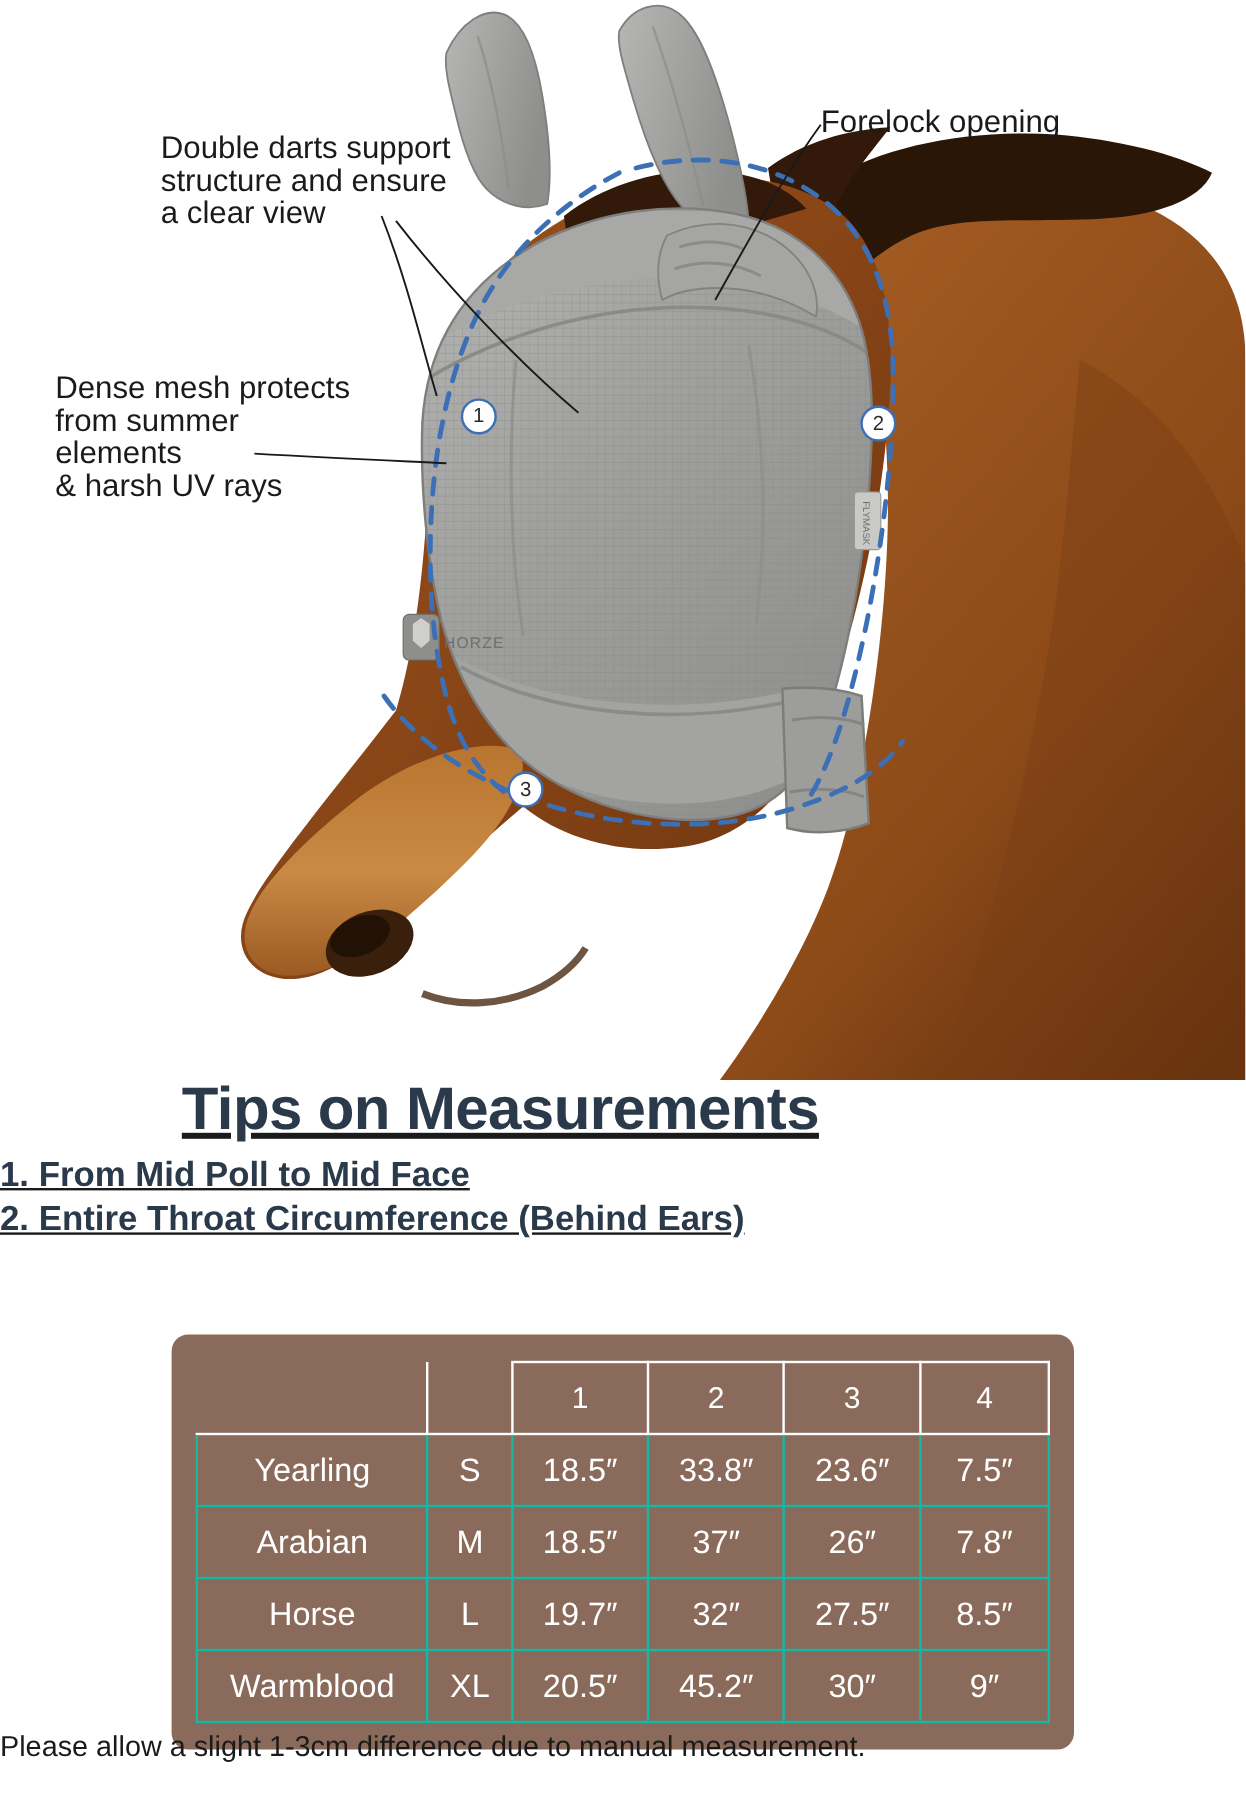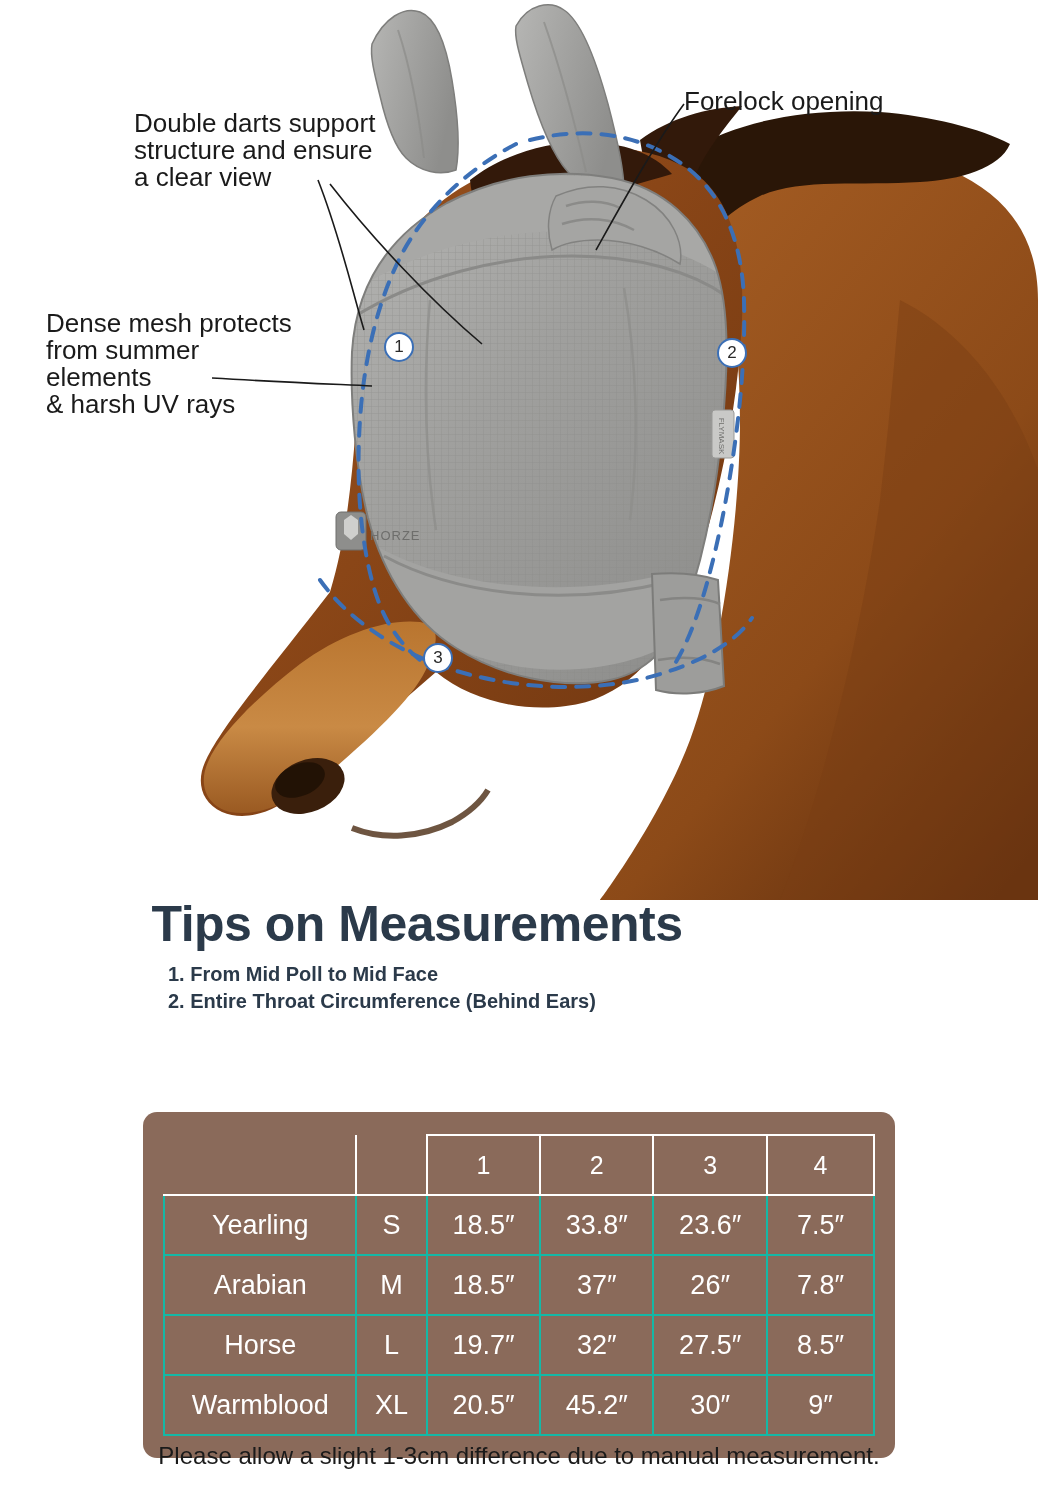--- a/index.html
+++ b/index.html
@@ -60,36 +60,36 @@
   #marker-1 { left: 384px; top: 332px; }
   #marker-2 { left: 717px; top: 338px; }
   #marker-3 { left: 423px; top: 643px; }
 
   
   #tips {
     position: absolute;
     left: 0;
     top: 895px;
     width: 834px;
+    text-decoration: underline;
   }
   #tips-title {
     text-align: center;
     font-size: 50px;
     font-weight: bold;
     color: #2b3a4a;
     letter-spacing: -0.5px;
     margin: 0 0 10px 0;
     font-family: "Liberation Sans", sans-serif;
   }
   .tip-line {
-    font-size: 20px;
+    font-size: 29px;
     font-weight: bold;
     color: #2b3a4a;
     margin: 0 0 4px 0;
-    padding-left: 168px;
     font-family: "Liberation Sans", sans-serif;
   }
 
   
   #size-table-wrap {
     position: absolute;
     left: 143px;
     top: 1112px;
     width: 752px;
     background: #8a6a5a;
@@ -128,21 +128,21 @@
   table#size-table thead th.blank-b { border-top-color: transparent; }
   td.name-col { width: 215px; }
   td.size-col { width: 80px; }
   td.num-col  { width: 133px; }
 
   #footnote {
     position: absolute;
     left: 0;
     top: 1442px;
     width: 1038px;
-    text-align: center;
+    text-align: left;
     font-size: 24px;
     color: #1a1a1a;
     font-family: "Liberation Sans", sans-serif;
   }
 </style>
 </head>
 <body>
 
 <div id="illustration">
 

